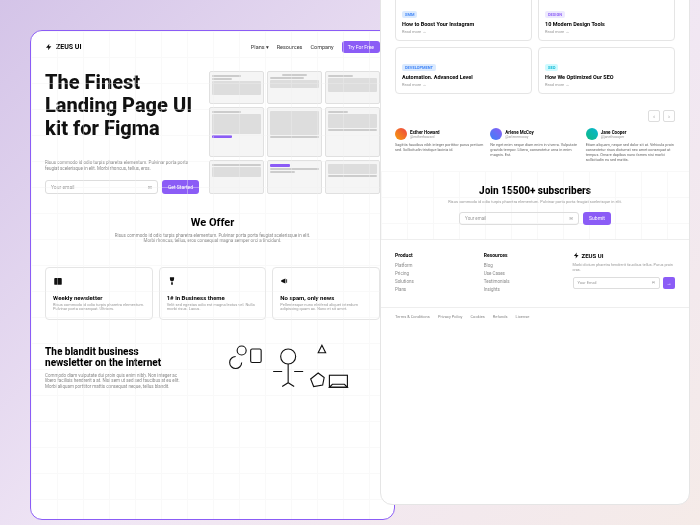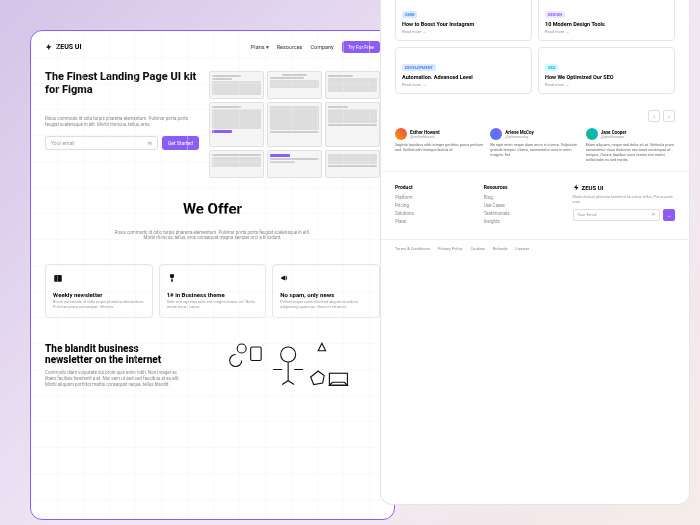--- a/index.html
+++ b/index.html
@@ -8,32 +8,32 @@
 .panel-left{left:30px;top:30px;width:365px;height:490px;border:1px solid #8b5cf6}
 .panel-right{right:10px;top:-15px;width:310px;height:520px;border:1px solid #e5e5e5}
 .nav{display:flex;justify-content:space-between;align-items:center;padding:10px 14px;font-size:6px}
 .logo{display:flex;align-items:center;gap:3px;font-weight:700;font-size:7px}
 .logo svg{width:8px;height:8px}
 .nav-links{display:flex;gap:8px;align-items:center}
 .nav-link{font-size:5.5px;color:#333}
 .btn-primary{background:#8b5cf6;color:#fff;padding:3px 6px;border-radius:3px;font-size:5px;border:none}
 .hero{display:flex;padding:8px 14px;gap:10px}
 .hero-text{flex:0 0 46%}
-.hero-title{font-size:11px;font-weight:800;line-height:1.15;color:#111;margin-bottom:20px}
+.hero-title{font-size:20px;font-weight:800;line-height:1.15;color:#111;margin-bottom:20px}
 .hero-desc{font-size:4.5px;color:#888;line-height:1.3;margin-bottom:8px}
 .email-row{display:flex;gap:4px}
 .email-input{flex:1;border:1px solid #ddd;border-radius:3px;padding:3px 5px;font-size:5px;display:flex;justify-content:space-between;align-items:center;color:#999}
 .mockup{flex:1;display:grid;grid-template-columns:repeat(3,1fr);gap:3px}
 .mock-card{background:#f5f5f5;border:1px solid #e0e0e0;border-radius:2px;min-height:28px;padding:2px}
 .mock-card.tall{min-height:45px}
 .mock-line{background:#ccc;height:2px;margin:1px 0;border-radius:1px}
 .mock-box{background:#ddd;height:14px;margin:1px 0;border-radius:1px}
 .mock-accent{background:#8b5cf6;height:3px;width:20px;border-radius:1px;margin:1px 0}
 .section{padding:14px;text-align:center}
-.section-title{font-size:15px;font-weight:700;margin-bottom:12px}
+.section-title{font-size:11px;font-weight:700;margin-bottom:4px}
 .section-desc{font-size:4.5px;color:#888;max-width:200px;margin:0 auto 10px}
 .offer-grid{display:grid;grid-template-columns:repeat(3,1fr);gap:6px;margin:0 14px}
 .offer-card{border:1px solid #e5e5e5;border-radius:4px;padding:7px;text-align:left}
 .offer-icon{width:10px;height:10px;margin-bottom:4px;fill:#111}
 .offer-title{font-size:6px;font-weight:700;margin-bottom:2px}
 .offer-desc{font-size:4px;color:#999;line-height:1.2}
 .biz-section{display:flex;padding:14px;gap:10px;align-items:center}
 .biz-text{flex:0 0 42%}
 .biz-title{font-size:10px;font-weight:800;line-height:1.15;margin-bottom:4px}
 .illo{flex:1;height:75px;position:relative}
@@ -254,20 +254,32 @@
             <div class="avatar av3"></div>
             <div>
               <div class="testi-name">Jane Cooper</div>
               <div class="testi-handle">@janethcooper</div>
             </div>
           </div>
         <div class="testi-text">Etiam aliquam, neque sed dolor sit at. Vehicula proin consectetur risus dictumst nec amet consequat at tempus. Ornare dapibus nunc fames nisi morbi sollicitudin eu sed mattis.</div>
       </div>
     </div>
   </div>
+  <div class="subscribe">
+    <div class="grid-bg"></div>
+    <h2 class="sub-title">Join 15500+ subscribers</h2>
+    <p class="sub-desc">Risus commodo id odio turpis pharetra elementum. Pulvinar porta porta feugiat scelerisque in elit.</p>
+    <div class="sub-form" style="position:relative">
+      <div class="sub-input">
+          <span>Your email</span>
+          <span>✉</span>
+        </div>
+      <button class="btn-primary">Submit</button>
+    </div>
+  </div>
   <div class="footer">
     <div class="footer-col">
       <h4>Product</h4>
       <a>Platform</a>
       <a>Pricing</a>
       <a>Solutions</a>
       <a>Plans</a>
     </div>
     <div class="footer-col">
       <h4>Resources</h4>

